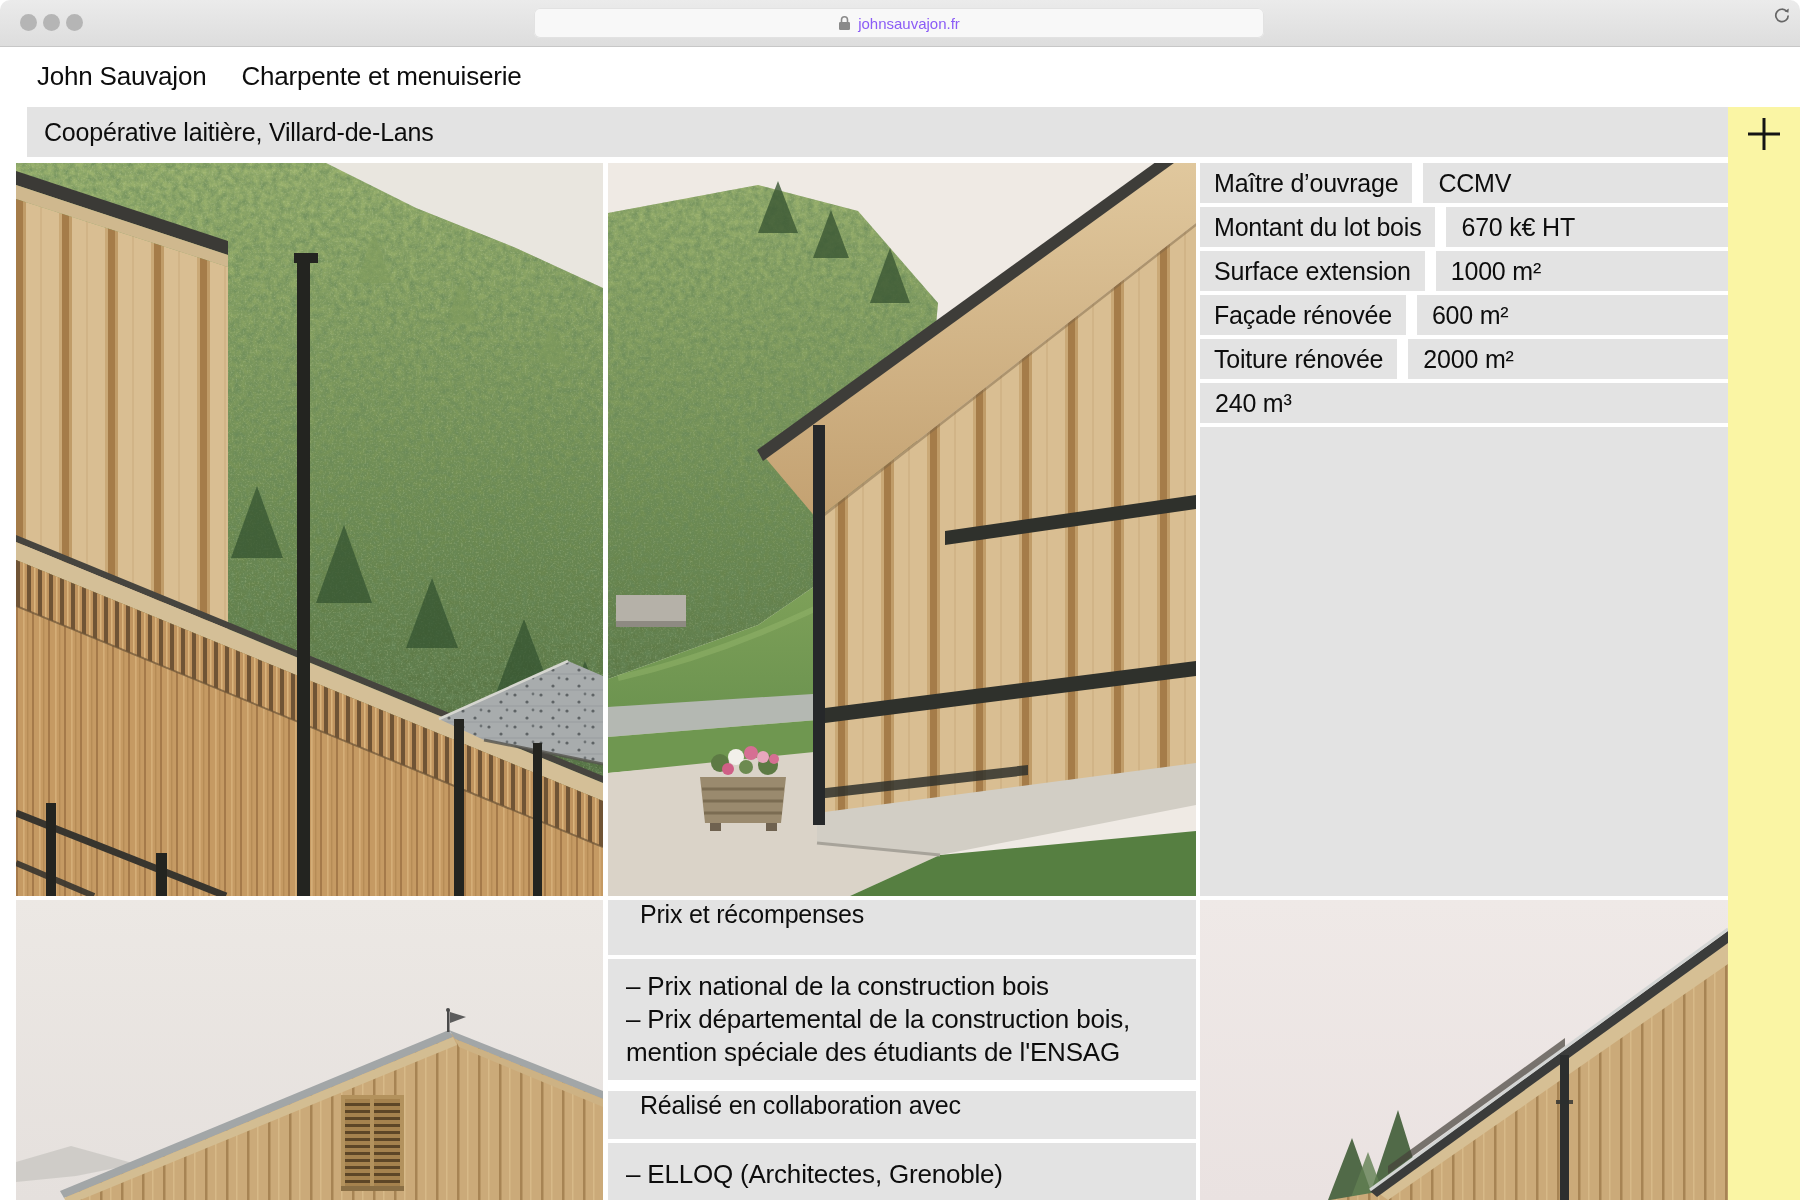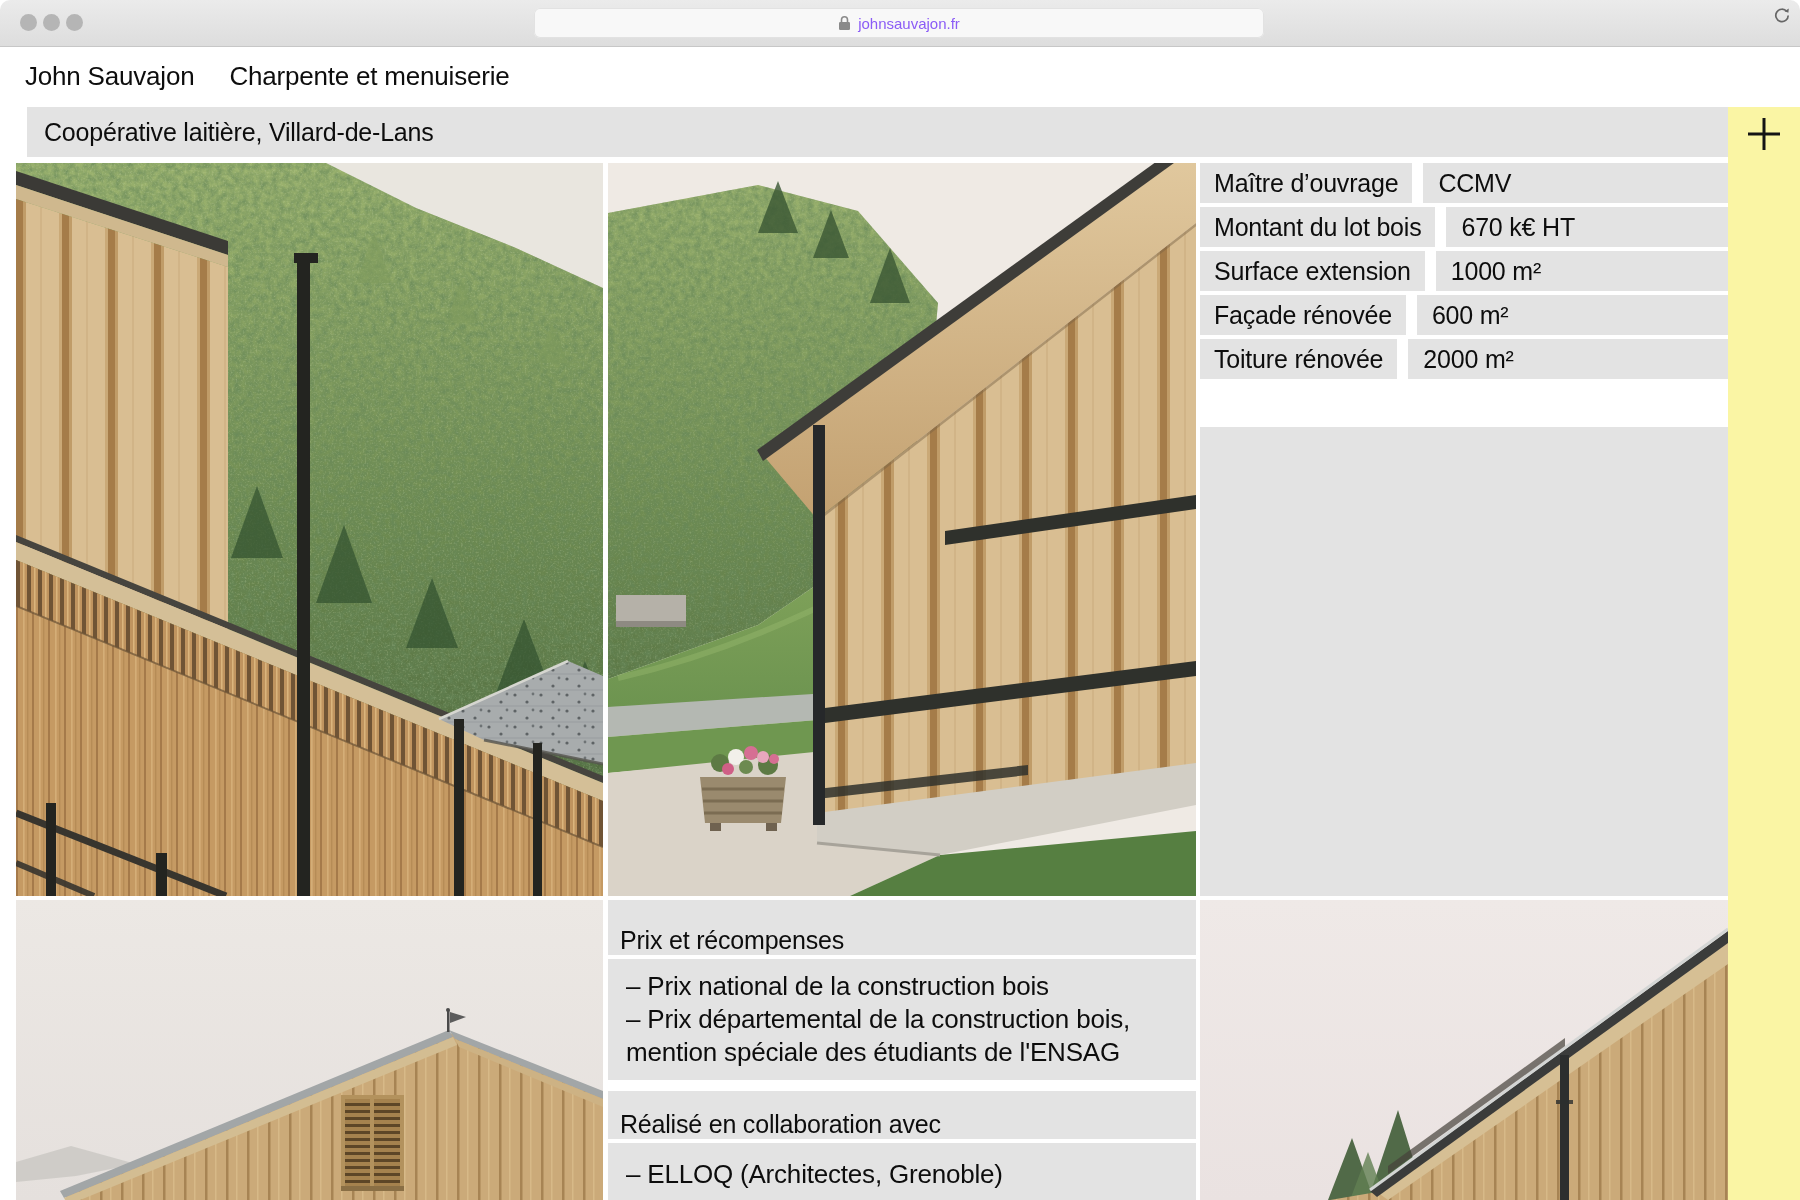--- a/index.html
+++ b/index.html
@@ -14,21 +14,21 @@
           border-bottom:1px solid #c7c7c7;border-radius:10px 10px 0 0;}
   .dot{position:absolute;top:14px;width:17px;height:17px;border-radius:50%;background:#b5b5b5;}
   .dot.d1{left:20px}.dot.d2{left:43px}.dot.d3{left:66px}
   .url-field{position:absolute;left:534px;top:8px;width:730px;height:30px;background:#f8f8f8;
              border-radius:6px;box-shadow:inset 0 0 0 1px #e2e2e2;
              display:flex;align-items:center;justify-content:center;gap:7px;}
   .url-text{font-size:15px;color:#8b5cf6;}
   .reload{position:absolute;right:9px;top:6px;width:18px;height:18px;}
 
   
-  .site-header{position:absolute;left:25px;top:46px;height:61px;display:flex;align-items:center;gap:35px;}
+  .site-header{position:absolute;left:37px;top:46px;height:61px;display:flex;align-items:center;gap:35px;}
   .site-header span{font-size:26px;font-weight:500;letter-spacing:-0.2px;cursor:pointer;}
 
   
   .title-bar{position:absolute;left:27px;top:107px;width:1712px;height:50px;background:var(--block-gray);
              display:flex;align-items:center;padding-left:17px;box-sizing:border-box;}
   .title-bar span{font-size:25px;font-weight:500;letter-spacing:-0.2px;}
 
   
   .accent-strip{position:absolute;left:1728px;top:107px;width:72px;height:1093px;background:var(--accent-yellow);}
   .plus-btn{position:absolute;left:16px;top:7px;width:40px;height:40px;cursor:pointer;}
@@ -46,21 +46,21 @@
                display:flex;flex-direction:column;gap:4px;}
   .detail-row{display:flex;gap:11px;height:40px;flex:none;}
   .cell{background:var(--block-gray);display:flex;align-items:center;font-size:25px;font-weight:500;letter-spacing:-0.2px;}
   .cell.label{padding:0 14px;white-space:nowrap;}
   .cell.value{flex:1;padding:13px 15px;}
   .detail-filler{flex:1;background:var(--block-gray);}
 
   
   .mid-col{position:absolute;left:608px;top:900px;width:588px;}
   .block{background:var(--block-gray);box-sizing:border-box;}
-  .block-heading{height:55px;display:flex;align-items:flex-end;padding-left:12px;
+  .block-heading{height:55px;display:flex;align-items:flex-start;padding-left:32px;
                  font-size:25px;font-weight:500;letter-spacing:-0.2px;}
   .block-heading.h2{height:48px;margin-top:11px;}
   .block-text{margin-top:4px;padding:11px 18px;font-size:26px;line-height:33px;font-weight:500;letter-spacing:-0.2px;}
   .block-text .inner{max-width:505px;}
   .block-collab{margin-top:4px;height:130px;padding-top:15px;}
 </style>
 </head>
 <body>
 
 <svg width="0" height="0" style="position:absolute" aria-hidden="true">
@@ -258,20 +258,21 @@
   </div>
   <div class="detail-row">
     <div class="cell label">Façade rénovée</div>
     <div class="cell value">600 m²</div>
   </div>
   <div class="detail-row">
     <div class="cell label">Toiture rénovée</div>
     <div class="cell value">2000 m²</div>
   </div>
   <div class="detail-row">
+    <div class="cell value">240 m³</div>
   </div>
   <div class="detail-filler"></div>
 </div>
 
 <div class="photo photo3">
 <svg viewBox="0 0 587 300" preserveAspectRatio="none">
   <defs>
         <linearGradient id="gSky3" x1="0" y1="0" x2="0" y2="1">
     <stop offset="0" stop-color="#ece8e4"></stop>
           <stop offset="1" stop-color="#e5e0dd"></stop>

